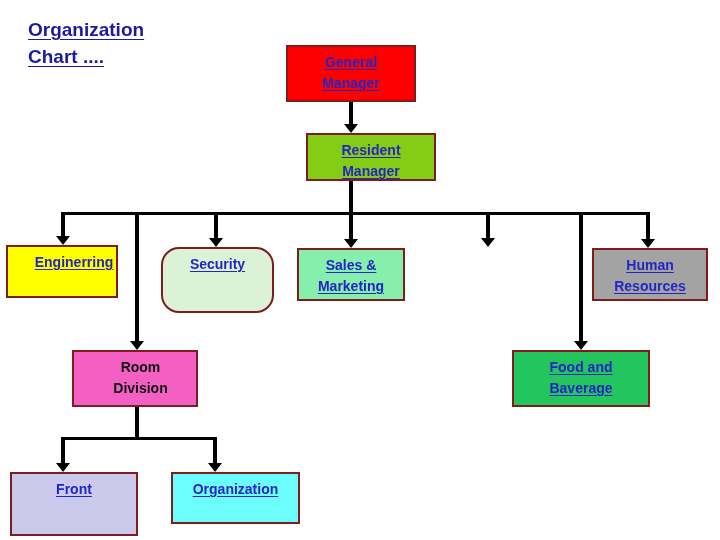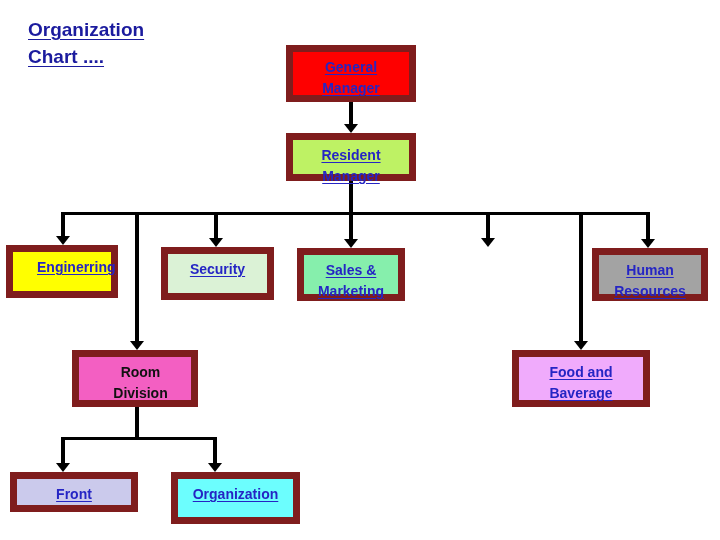--- a/index.html
+++ b/index.html
@@ -5,38 +5,38 @@
   html,body{margin:0;padding:0;background:#fff;}
   #stage{position:relative;width:720px;height:540px;background:#ffffff;overflow:hidden;
          font-family:"Liberation Sans", sans-serif;}
 
   
   #title{position:absolute;left:28px;top:16px;width:164px;text-align:left;
          font-size:19px;line-height:27px;font-weight:600;color:#1b1b9e;}
   #title span{display:block;text-decoration:underline;text-underline-offset:3px;}
 
   
-  .node{position:absolute;border:7px solid #7f1d1d;box-sizing:border-box;
+  .node{position:absolute;border:2px solid #7f1d1d;box-sizing:border-box;
         text-align:center;padding-top:5px;font-size:14px;line-height:21px;font-weight:700;}
   .node span{display:block;}
   .link-text{color:#2525c4;}
   .link-text span{text-decoration:underline;text-underline-offset:2px;}
   .plain-text{color:#111111;}
 
   
   .n-gm{left:286px;top:45px;width:130px;height:57px;}
   .n-rm{left:286px;top:133px;width:130px;height:48px;}
   .n-eng{left:6px;top:245px;width:112px;height:53px;padding-left:24px;}
-  .n-sec{left:161px;top:247px;width:113px;height:53px;}
+  .n-sec{left:161px;top:247px;width:113px;height:66px;border-radius:18px;}
   .n-sm{left:297px;top:248px;width:108px;height:53px;}
   .n-acc{left:439px;top:247px;width:104px;height:52px;}
   .n-hr{left:592px;top:248px;width:116px;height:53px;}
   .n-rd{left:72px;top:350px;width:126px;height:57px;padding-left:11px;}
   .n-fb{left:512px;top:350px;width:138px;height:57px;}
-  .n-fo{left:10px;top:472px;width:128px;height:40px;}
+  .n-fo{left:10px;top:472px;width:128px;height:64px;}
   .n-hk{left:171px;top:472px;width:129px;height:52px;}
 
   
   .vline,.hline{position:absolute;background:#000;}
   .vline{width:4px;}
   .hline{height:3px;}
   .ahead{position:absolute;width:0;height:0;
          border-left:7px solid transparent;border-right:7px solid transparent;
          border-top:9px solid #000;}
 
@@ -86,21 +86,21 @@
   <div class="vline c-fo"></div>
   <div class="ahead a-fo"></div>
   <div class="vline c-hk"></div>
   <div class="ahead a-hk"></div>
 
   <div class="node link-text n-gm" style="background: rgb(254, 0, 0);">
     <span>General</span>
     <span>Manager</span>
   </div>
 
-  <div class="node link-text n-rm" style="background: #bef264;">
+  <div class="node link-text n-rm" style="background: #84cc16; margin-left: 20px;">
     <span>Resident</span>
     <span>Manager</span>
   </div>
 
   <div class="node link-text n-eng" style="background: rgb(255, 255, 0);">
     <span>Enginerring</span>
   </div>
 
   <div class="node link-text n-sec" style="background: rgb(219, 242, 214);">
     <span>Security</span>
@@ -115,21 +115,21 @@
   <div class="node link-text n-hr" style="background: #a3a3a3;">
     <span>Human</span>
     <span>Resources</span>
   </div>
 
   <div class="node plain-text n-rd" style="background: rgb(243, 95, 194);">
     <span>Room</span>
     <span>Division</span>
   </div>
 
-  <div class="node link-text n-fb" style="background: #f0abfc;">
+  <div class="node link-text n-fb" style="background: #22c55e;">
     <span>Food and</span>
     <span>Baverage</span>
   </div>
 
   <div class="node link-text n-fo" style="background: rgb(203, 202, 236);">
     <span>Front</span>
   </div>
 
   <div class="node link-text n-hk" style="background: rgb(108, 254, 254);">
     <span>Organization</span>

